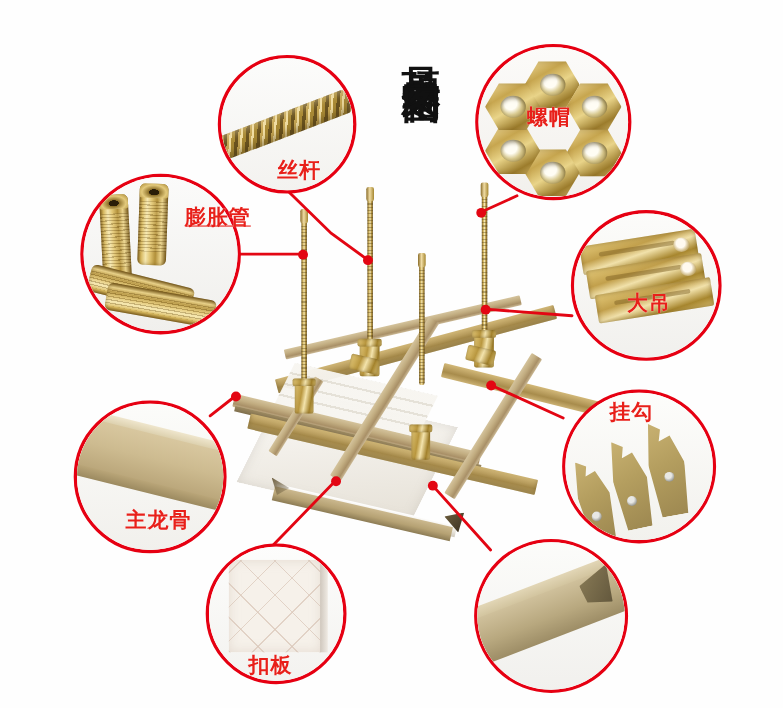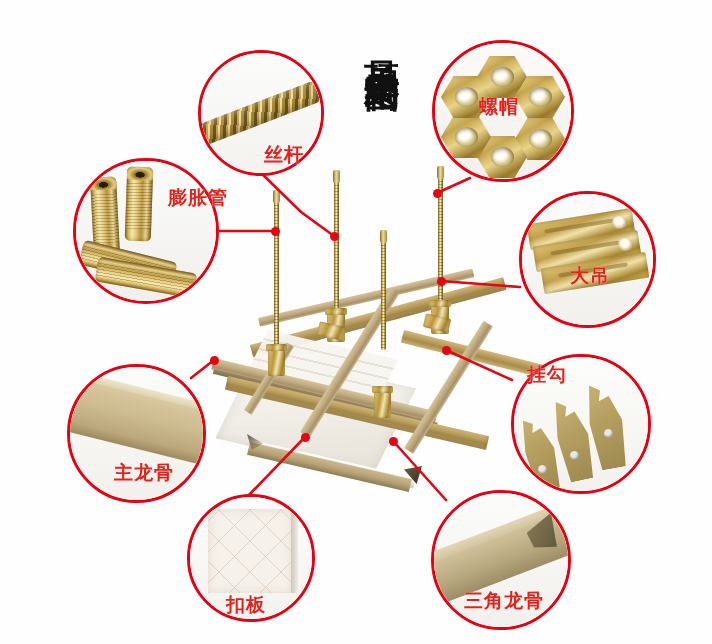--- a/index.html
+++ b/index.html
@@ -222,28 +222,28 @@
         </div>
       <div class="anchor" style="left:52px;top:8px;width:26px;height:74px;transform:rotate(2deg);">
           <div class="cap"></div>
         </div>
       <div class="anchor" style="left:6px;top:92px;width:96px;height:25px;transform:rotate(14deg);
                   background:linear-gradient(0deg,#8a6a25 0%,#d8b95f 14%,#f5e7b0 32%,#e0c471 50%,#b2903a 68%,#e9d28a 84%,#7e6020 100%);"></div>
       <div class="anchor" style="left:22px;top:106px;width:100px;height:25px;transform:rotate(10deg);
                   background:linear-gradient(0deg,#8a6a25 0%,#d8b95f 14%,#f5e7b0 32%,#e0c471 50%,#b2903a 68%,#e9d28a 84%,#7e6020 100%);"></div>
     </div>
   </div>
-  <div class="clabel" style="left:168px;top:185px;">膨胀管</div>
+  <div class="clabel" style="left:168px;top:185px;text-decoration:underline;">膨胀管</div>
 
   <div class="callout" style="left:198px;top:50px;width:126px;height:126px;">
     <div class="photo" style="background:linear-gradient(180deg,#fcfcfb,#f3f2ef);">
       <div class="rodbig" style="left:-6px;top:52px;width:128px;height:22px;transform:rotate(-21deg);"></div>
     </div>
   </div>
-  <div class="clabel" style="left:264px;top:142px;font-family:Liberation Mono, monospace;">丝杆</div>
+  <div class="clabel" style="left:252px;top:142px;font-family:Liberation Mono, monospace;">丝杆</div>
 
   <div class="callout" style="left:432px;top:40px;width:142px;height:142px;">
     <div class="photo" style="background:linear-gradient(180deg,#fcfbf9,#f2f0ec);">
       <div class="nut" style="left:44px;top:14px;">
           <div class="hex"></div>
           <div class="hole"></div>
         </div>
       <div class="nut" style="left:82px;top:34px;">
           <div class="hex"></div>
           <div class="hole"></div>
@@ -288,21 +288,21 @@
                   clip-path:polygon(22% 0,48% 8%,40% 20%,68% 16%,92% 46%,80% 100%,18% 100%,6% 44%);"></div>
       <div class="hookdot" style="left:26px;top:110px;"></div>
       <div class="hook" style="left:44px;top:44px;width:36px;height:82px;transform:rotate(-12deg);
                   clip-path:polygon(22% 0,48% 8%,40% 20%,68% 16%,92% 46%,80% 100%,18% 100%,6% 44%);"></div>
       <div class="hookdot" style="left:58px;top:96px;"></div>
       <div class="hook" style="left:76px;top:28px;width:38px;height:86px;transform:rotate(-10deg);
                   clip-path:polygon(22% 0,48% 8%,40% 20%,68% 16%,92% 46%,80% 100%,18% 100%,6% 44%);"></div>
       <div class="hookdot" style="left:92px;top:74px;"></div>
     </div>
   </div>
-  <div class="clabel" style="left:527px;top:362px;">挂勾</div>
+  <div class="clabel" style="left:554px;top:362px;">挂勾</div>
 
   <div class="callout" style="left:67px;top:364px;width:139px;height:139px;">
     <div class="photo" style="background:linear-gradient(180deg,#fcfcfa,#f1f0ec);">
       <div class="keeltop" style="left:-4px;top:22px;width:150px;height:12px;transform:rotate(14deg);"></div>
       <div class="keelface" style="left:-6px;top:30px;width:152px;height:48px;transform:rotate(14deg);"></div>
       <div class="keeledge" style="left:-6px;top:74px;width:152px;height:10px;transform:rotate(14deg);"></div>
     </div>
   </div>
   <div class="clabel" style="left:114px;top:460px;">主龙骨</div>
 
@@ -319,15 +319,14 @@
     <div class="photo" style="background:linear-gradient(180deg,#fcfcfa,#f1f0ed);">
       <div class="trik" style="left:-4px;top:34px;width:152px;height:16px;transform:rotate(-21deg);
                   background:linear-gradient(180deg,#e2d6b6 0%,#c9ba91 100%);"></div>
       <div class="trik" style="left:-6px;top:46px;width:154px;height:42px;transform:rotate(-21deg);
                   background:linear-gradient(180deg,#cfc09b 0%,#b8a87f 55%,#9d8d66 100%);"></div>
       <div class="trik" style="left:96px;top:26px;width:30px;height:34px;transform:rotate(-21deg);
                   background:linear-gradient(135deg,#8a7c57,#5f543a);
                   clip-path:polygon(0 30%,100% 0,78% 100%,6% 78%);"></div>
     </div>
   </div>
-  <div class="clabel" style="left:464px;top:588px;">三角龙骨</div>
 
 </div>
 
 </body></html>

